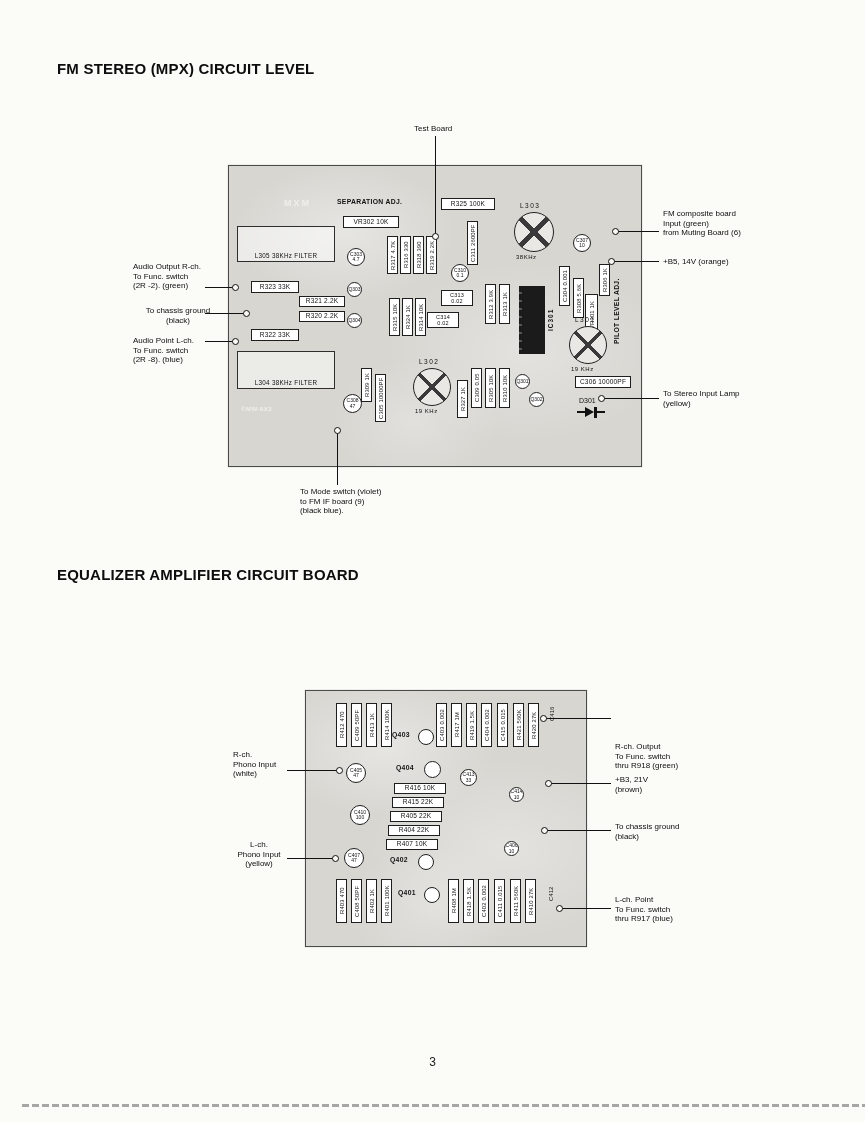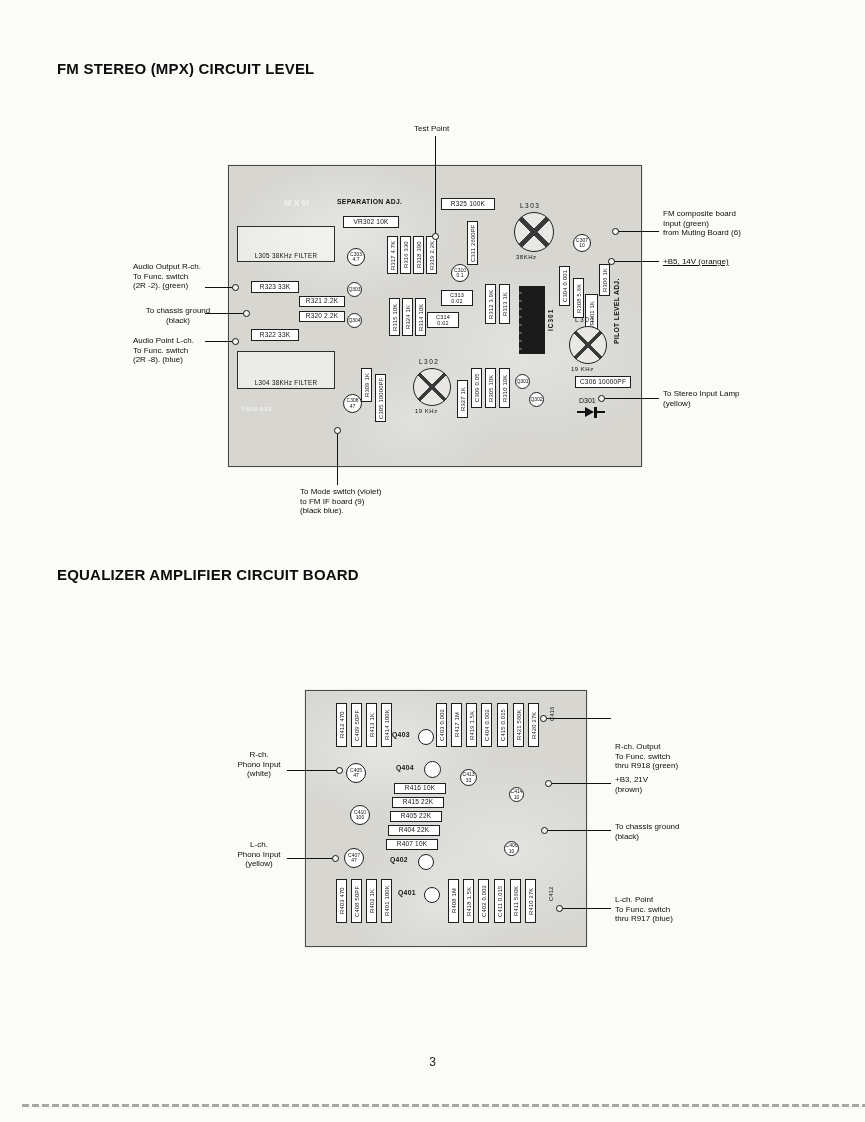--- a/index.html
+++ b/index.html
@@ -201,32 +201,32 @@
     <div class="cmp-vbox" style="width: 11px; height: 44px; left: 157px; top: 188px;">R418 1.5K</div>
     <div class="cmp-vbox" style="width: 11px; height: 44px; left: 172px; top: 188px;">C402 0.002</div>
     <div class="cmp-vbox" style="width: 11px; height: 44px; left: 188px; top: 188px;">C411 0.015</div>
     <div class="cmp-vbox" style="width: 11px; height: 44px; left: 204px; top: 188px;">R411 560K</div>
     <div class="cmp-vbox" style="width: 11px; height: 44px; left: 219px; top: 188px;">R410 27K</div>
     <div class="cmp-text vert small" style="height: 26px; left: 242px; top: 190px;">C412</div>
   </div>
 
 <div class="annotations">
     <div class="callout" style="left: 414px; top: 124px;">
-      <div class="callout-line">Test Point</div>
+      <div class="callout-line">Test Board</div>
     </div>
     <div class="leader" style="left: 435px; top: 136px; width: 1px; height: 98px;"></div>
     <div class="term" style="left: 432px; top: 233px;"></div>
     <div class="callout" style="left: 663px; top: 209px;">
       <div class="callout-line">FM composite board</div>
       <div class="callout-line">Input (green)</div>
       <div class="callout-line">from Muting Board (6)</div>
     </div>
     <div class="leader" style="left: 618px; top: 231px; width: 41px; height: 1px;"></div>
     <div class="term" style="left: 612px; top: 228px;"></div>
-    <div class="callout" style="left: 663px; top: 257px; text-decoration: underline;">
+    <div class="callout" style="left: 663px; top: 257px;">
       <div class="callout-line">+B5, 14V (orange)</div>
     </div>
     <div class="leader" style="left: 614px; top: 261px; width: 45px; height: 1px;"></div>
     <div class="term" style="left: 608px; top: 258px;"></div>
     <div class="callout" style="left: 663px; top: 389px;">
       <div class="callout-line">To Stereo Input Lamp</div>
       <div class="callout-line">(yellow)</div>
     </div>
     <div class="leader" style="left: 604px; top: 398px; width: 55px; height: 1px;"></div>
     <div class="term" style="left: 598px; top: 395px;"></div>
@@ -276,21 +276,21 @@
     </div>
     <div class="leader" style="left: 547px; top: 830px; width: 64px; height: 1px;"></div>
     <div class="term" style="left: 541px; top: 827px;"></div>
     <div class="callout" style="left: 615px; top: 895px;">
       <div class="callout-line">L-ch. Point</div>
       <div class="callout-line">To Func. switch</div>
       <div class="callout-line">thru R917 (blue)</div>
     </div>
     <div class="leader" style="left: 562px; top: 908px; width: 49px; height: 1px;"></div>
     <div class="term" style="left: 556px; top: 905px;"></div>
-    <div class="callout" style="left: 233px; top: 750px; width: 52px; text-align: center;">
+    <div class="callout" style="left: 233px; top: 750px; width: 52px; text-align: left;">
       <div class="callout-line">R-ch.</div>
       <div class="callout-line">Phono Input</div>
       <div class="callout-line">(white)</div>
     </div>
     <div class="leader" style="left: 287px; top: 770px; width: 51px; height: 1px;"></div>
     <div class="term" style="left: 336px; top: 767px;"></div>
     <div class="callout" style="left: 233px; top: 840px; width: 52px; text-align: center;">
       <div class="callout-line">L-ch.</div>
       <div class="callout-line">Phono Input</div>
       <div class="callout-line">(yellow)</div>

